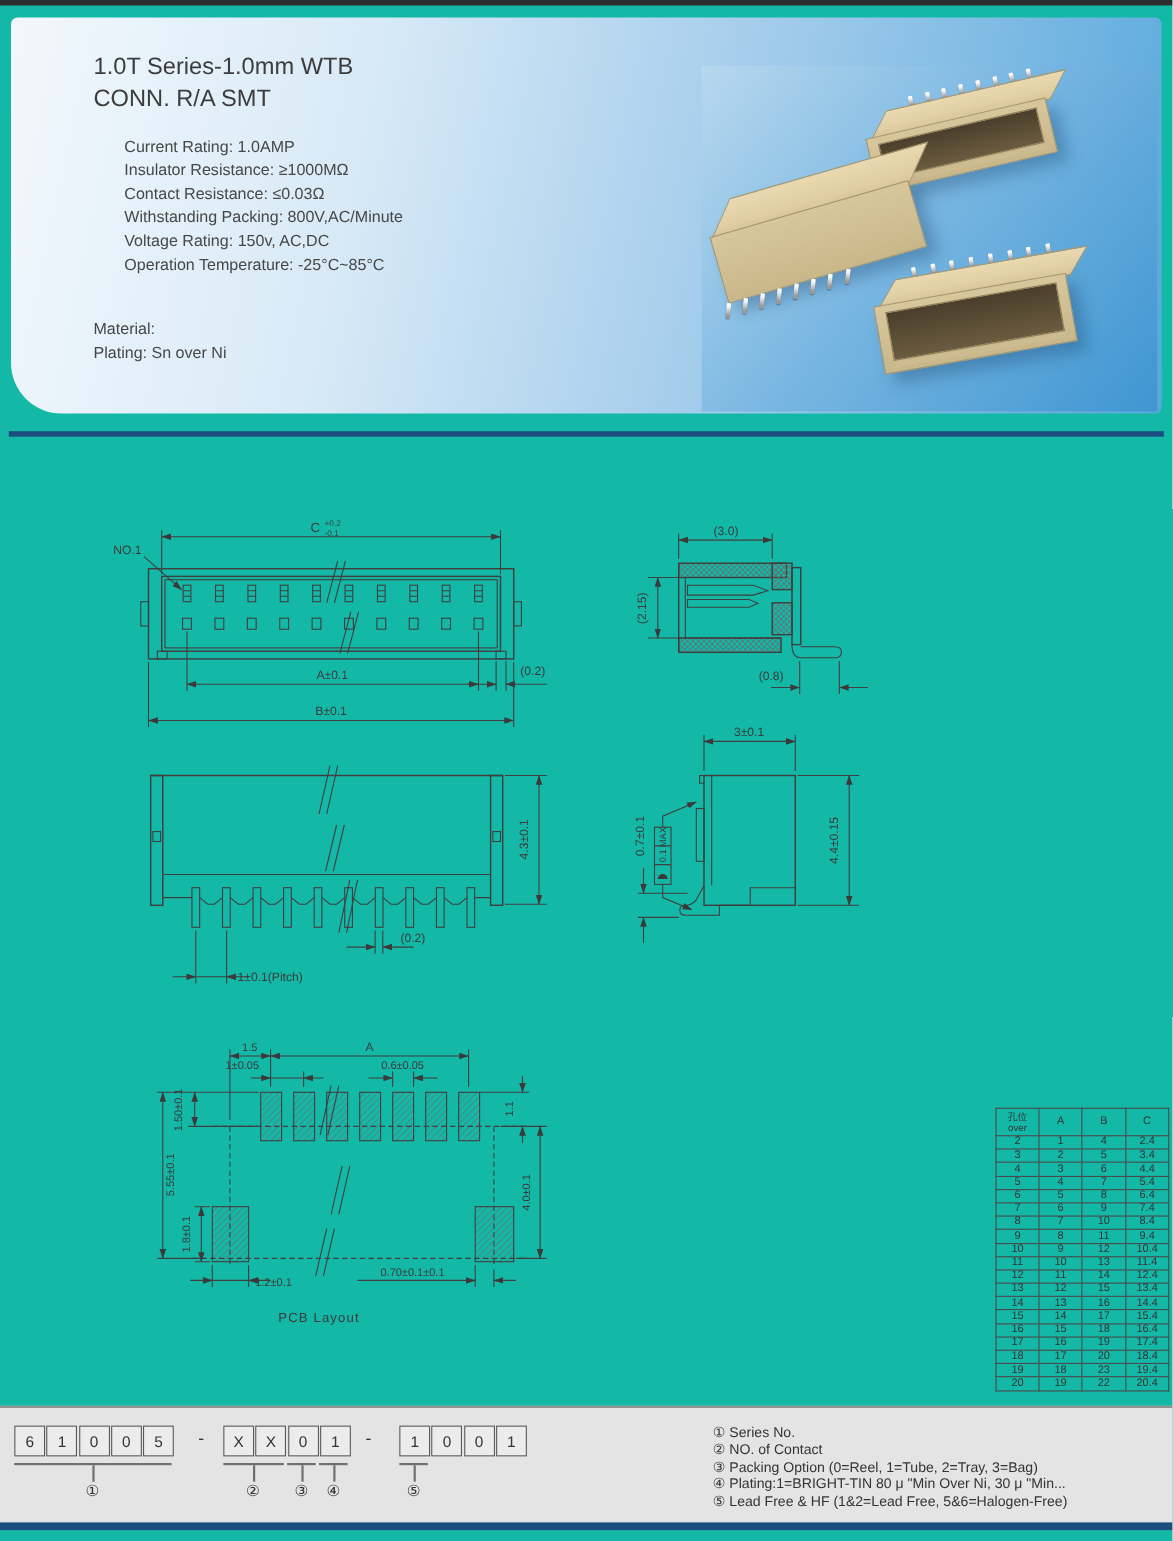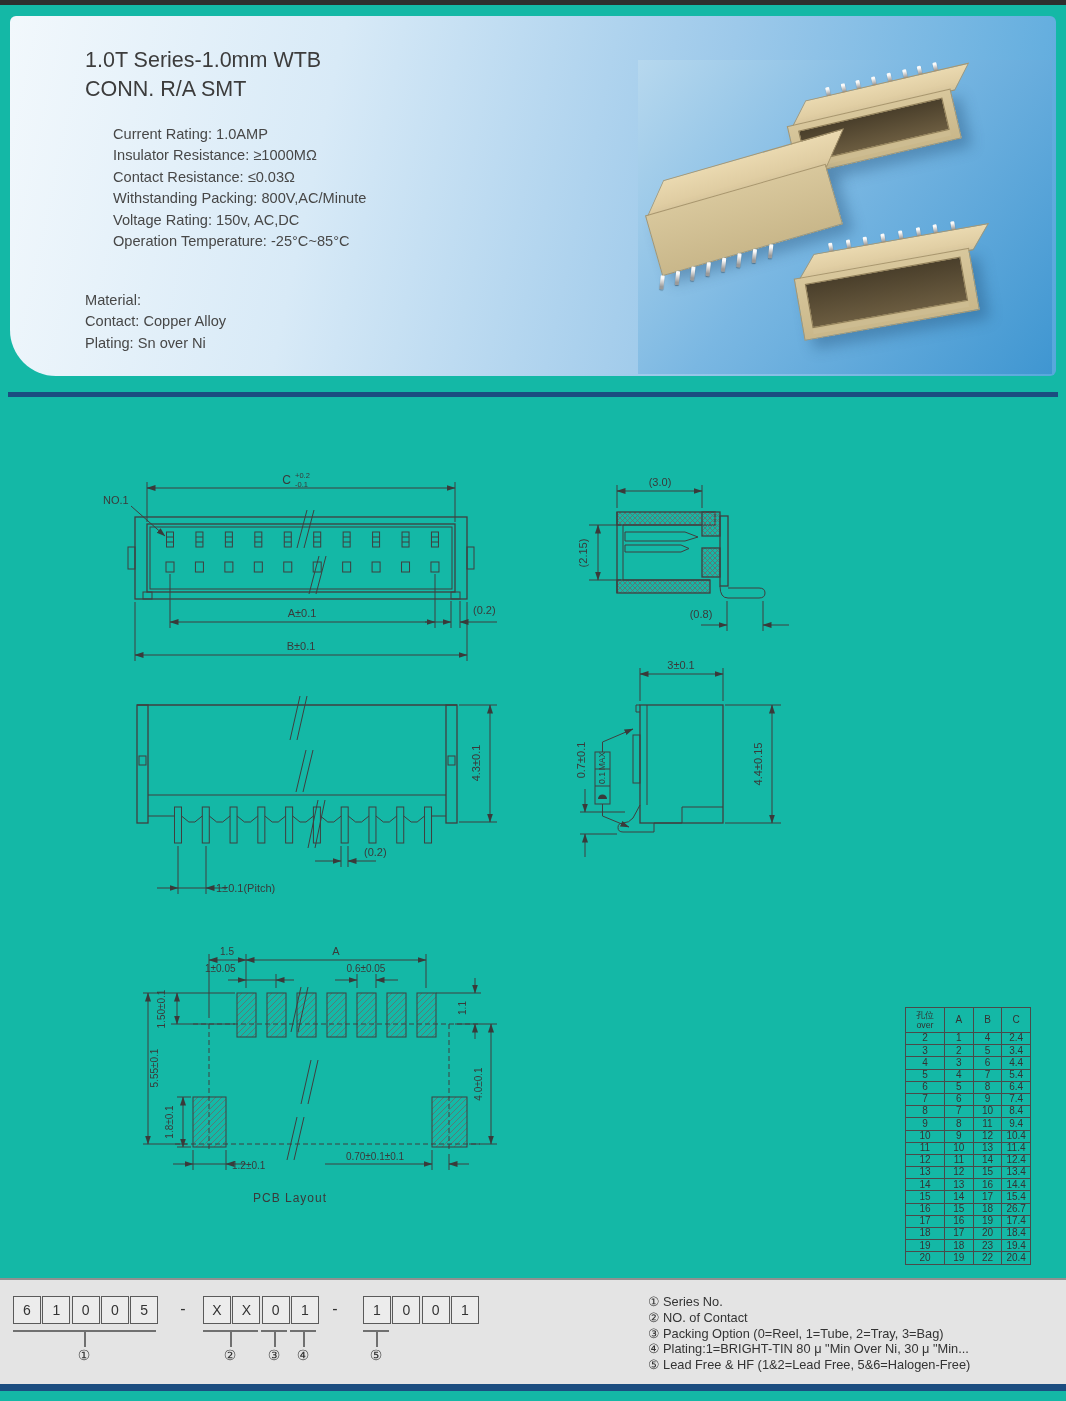--- a/index.html
+++ b/index.html
@@ -43,21 +43,21 @@
   .d text{stroke:none;fill:#3a3a3a;font-family:"Liberation Sans",sans-serif;font-size:11px;}
   .d .f7{font-size:7.5px;}
   .d .f8{font-size:8.5px;}
   .d .f10{font-size:10px;}
   .d .f12{font-size:12px;}
   .d .fill{fill:#3a3a3a;stroke:none;}
   .d .hl{stroke:#6a6a6a;stroke-width:0.8;fill:none;}
   .d .hatch2{fill:url(#h2);}
   .d .hatch5{fill:url(#h5);}
   
-  .poles{position:absolute;left:905px;top:1007px;width:126px;}
+  .poles{position:absolute;left:905px;top:1007px;width:158px;}
   .poles table{border-collapse:collapse;width:100%;border:1.5px solid #4a4a4a;table-layout:fixed;}
   .poles th,.poles td{border:1px solid #4a4a4a;text-align:center;font-size:10px;color:#333;
        padding:0;height:11.2px;line-height:1.05;font-weight:normal;}
   .poles th{height:24px;}
   .poles th:first-child{width:38px;}
   .poles .cn{font-size:8.8px;line-height:1.15;}
   
   .order-panel{position:absolute;left:0;top:1278px;width:1066px;height:106px;
        background:#e4e4e4;border-top:2px solid #909090;}
   .code-box{position:absolute;top:16px;width:26px;height:26px;border:1.5px solid #5a5a5a;
@@ -84,21 +84,20 @@
     <div class="specs">
         <div class="spec-line">Current Rating: 1.0AMP</div>
         <div class="spec-line">Insulator Resistance: ≥1000MΩ</div>
         <div class="spec-line">Contact Resistance: ≤0.03Ω</div>
         <div class="spec-line">Withstanding Packing: 800V,AC/Minute</div>
         <div class="spec-line">Voltage Rating: 150v, AC,DC</div>
         <div class="spec-line">Operation Temperature: -25°C~85°C</div>
       </div>
     <div class="material">
         <div class="mat-line">Material:</div>
-        <div class="mat-line">Contact: Copper Alloy</div>
         <div class="mat-line">Plating: Sn over Ni</div>
       </div>
   </div>
 
   <div class="photo">
     <div class="conn" style="left:150px;top:26px;width:168px;height:72px;transform:rotate(-13deg);">
       <div class="pins" style="top:-8px;left:46px;right:8px;">
           <span class="pin"></span>
           <span class="pin"></span>
           <span class="pin"></span>
@@ -526,21 +525,21 @@
           <tr>
             <td>15</td>
             <td>14</td>
             <td>17</td>
             <td>15.4</td>
           </tr>
           <tr>
             <td>16</td>
             <td>15</td>
             <td>18</td>
-            <td>26.7</td>
+            <td>16.4</td>
           </tr>
           <tr>
             <td>17</td>
             <td>16</td>
             <td>19</td>
             <td>17.4</td>
           </tr>
           <tr>
             <td>18</td>
             <td>17</td>

